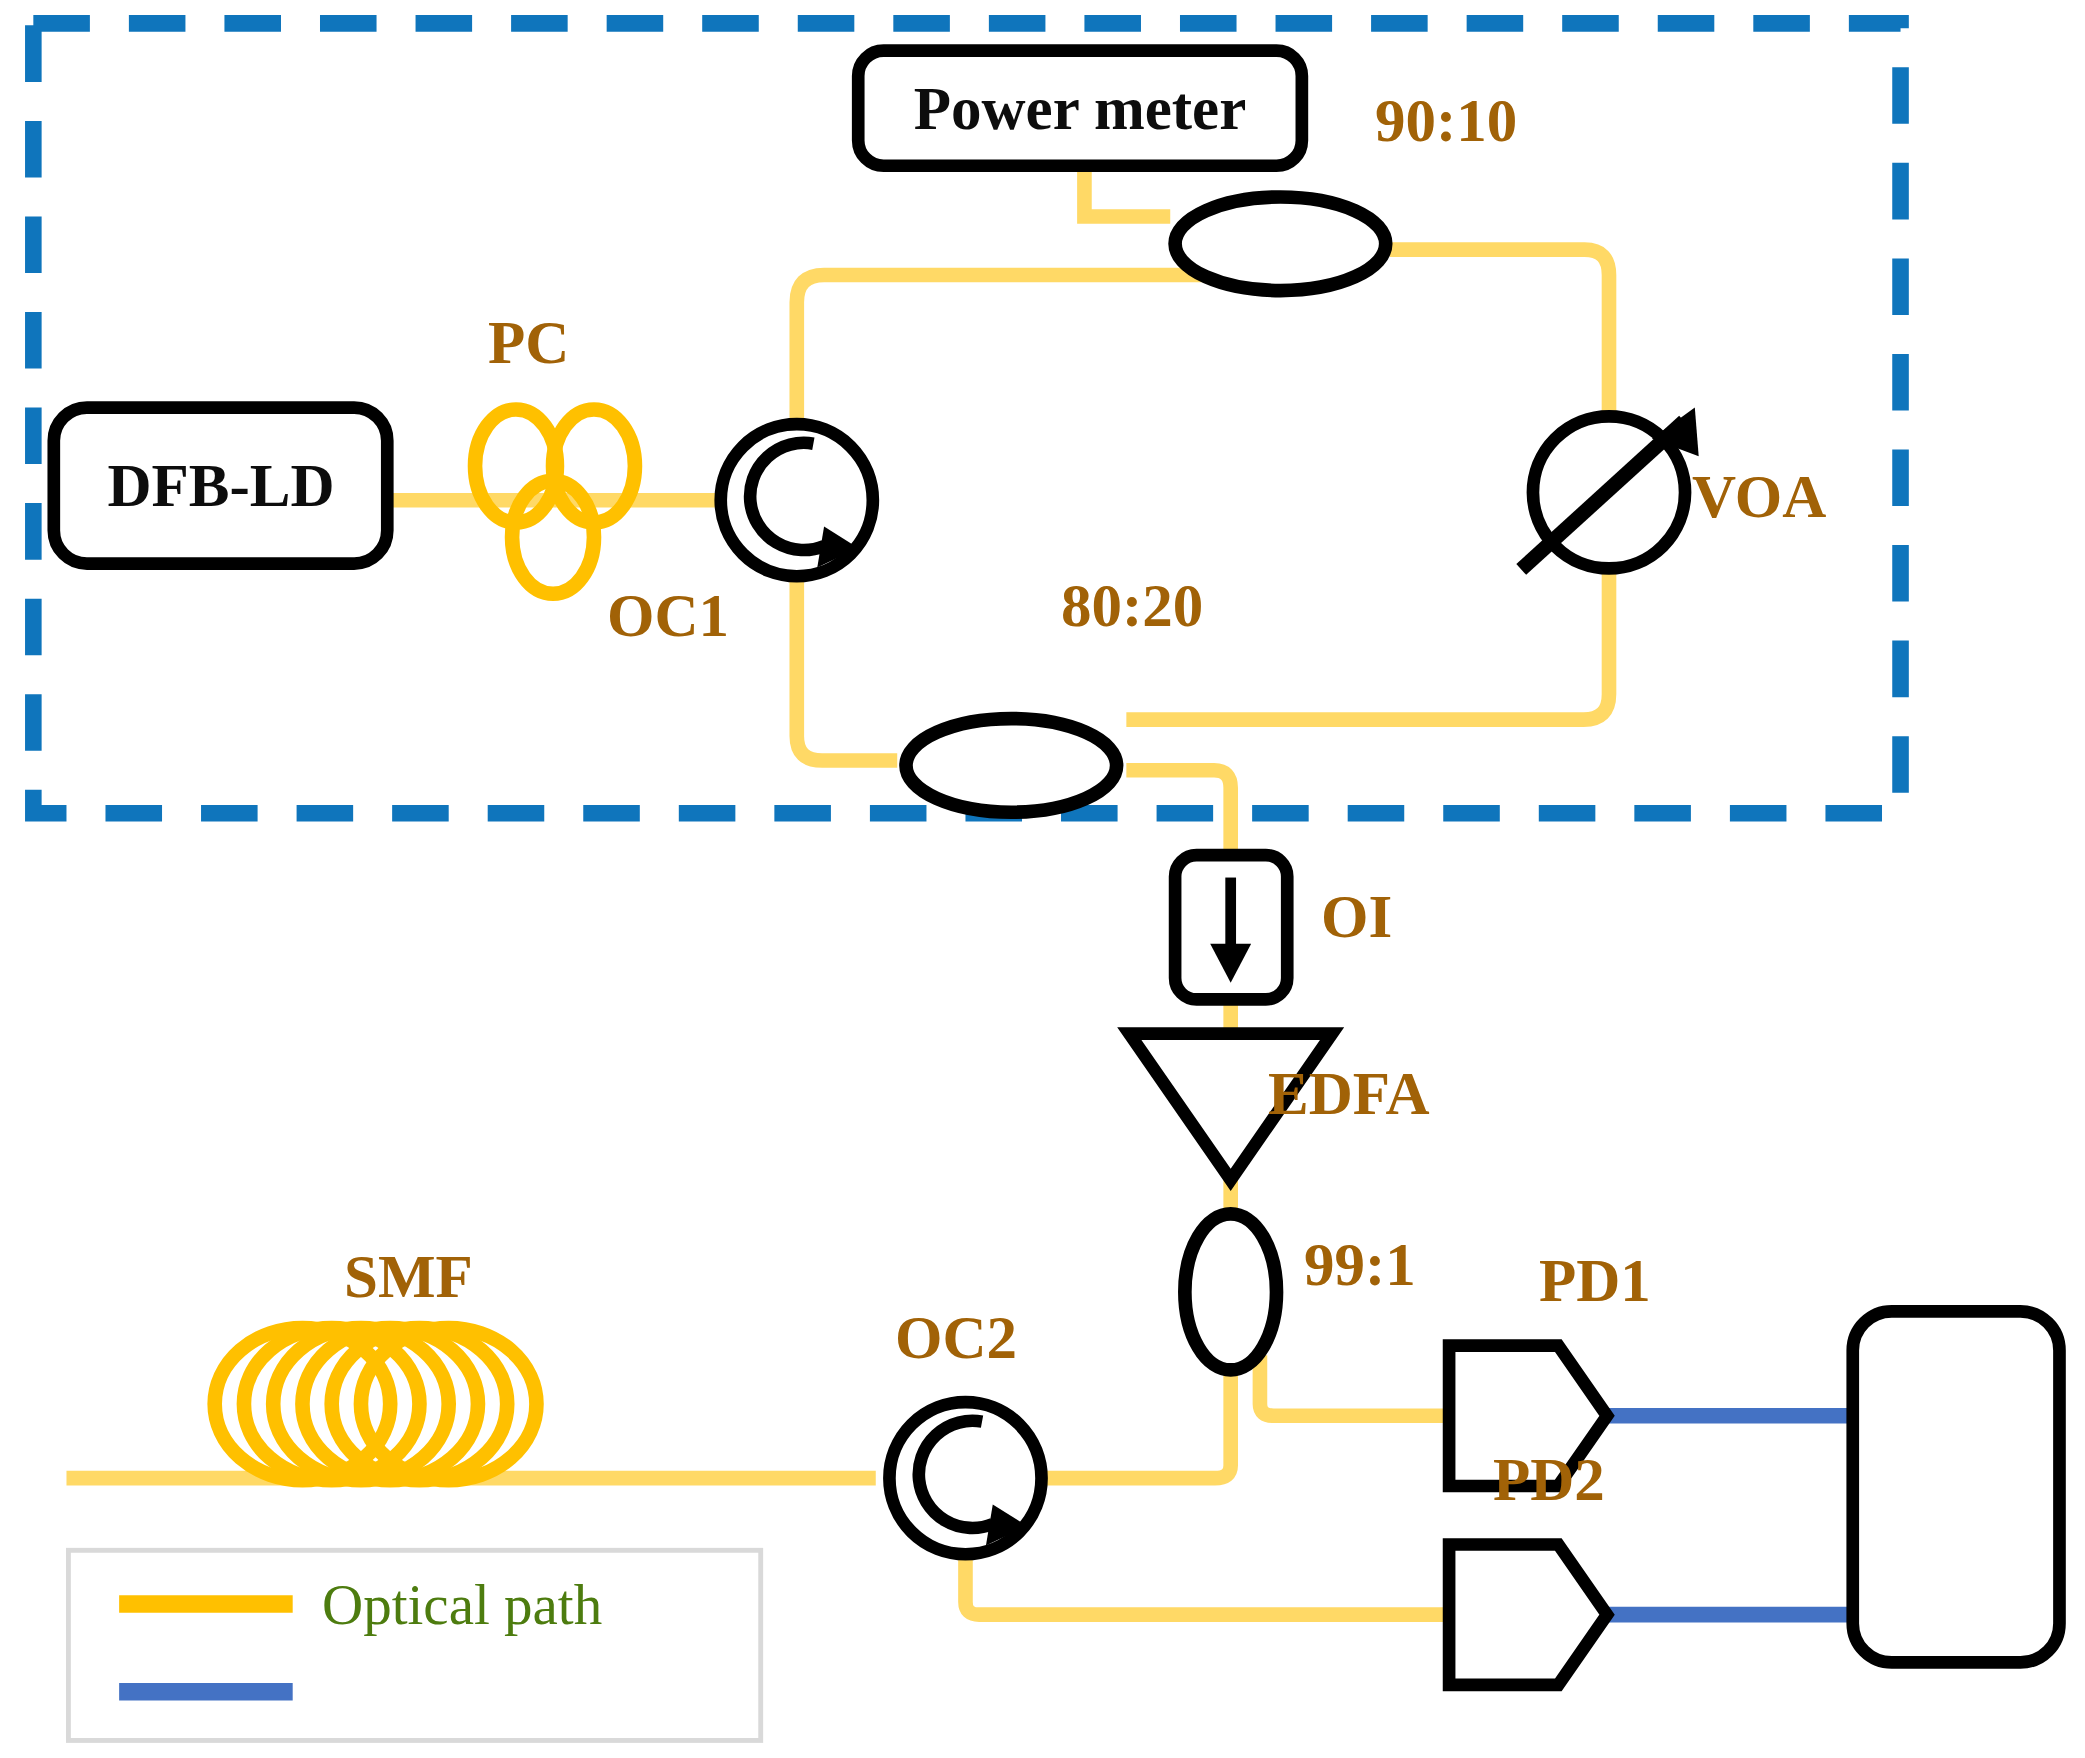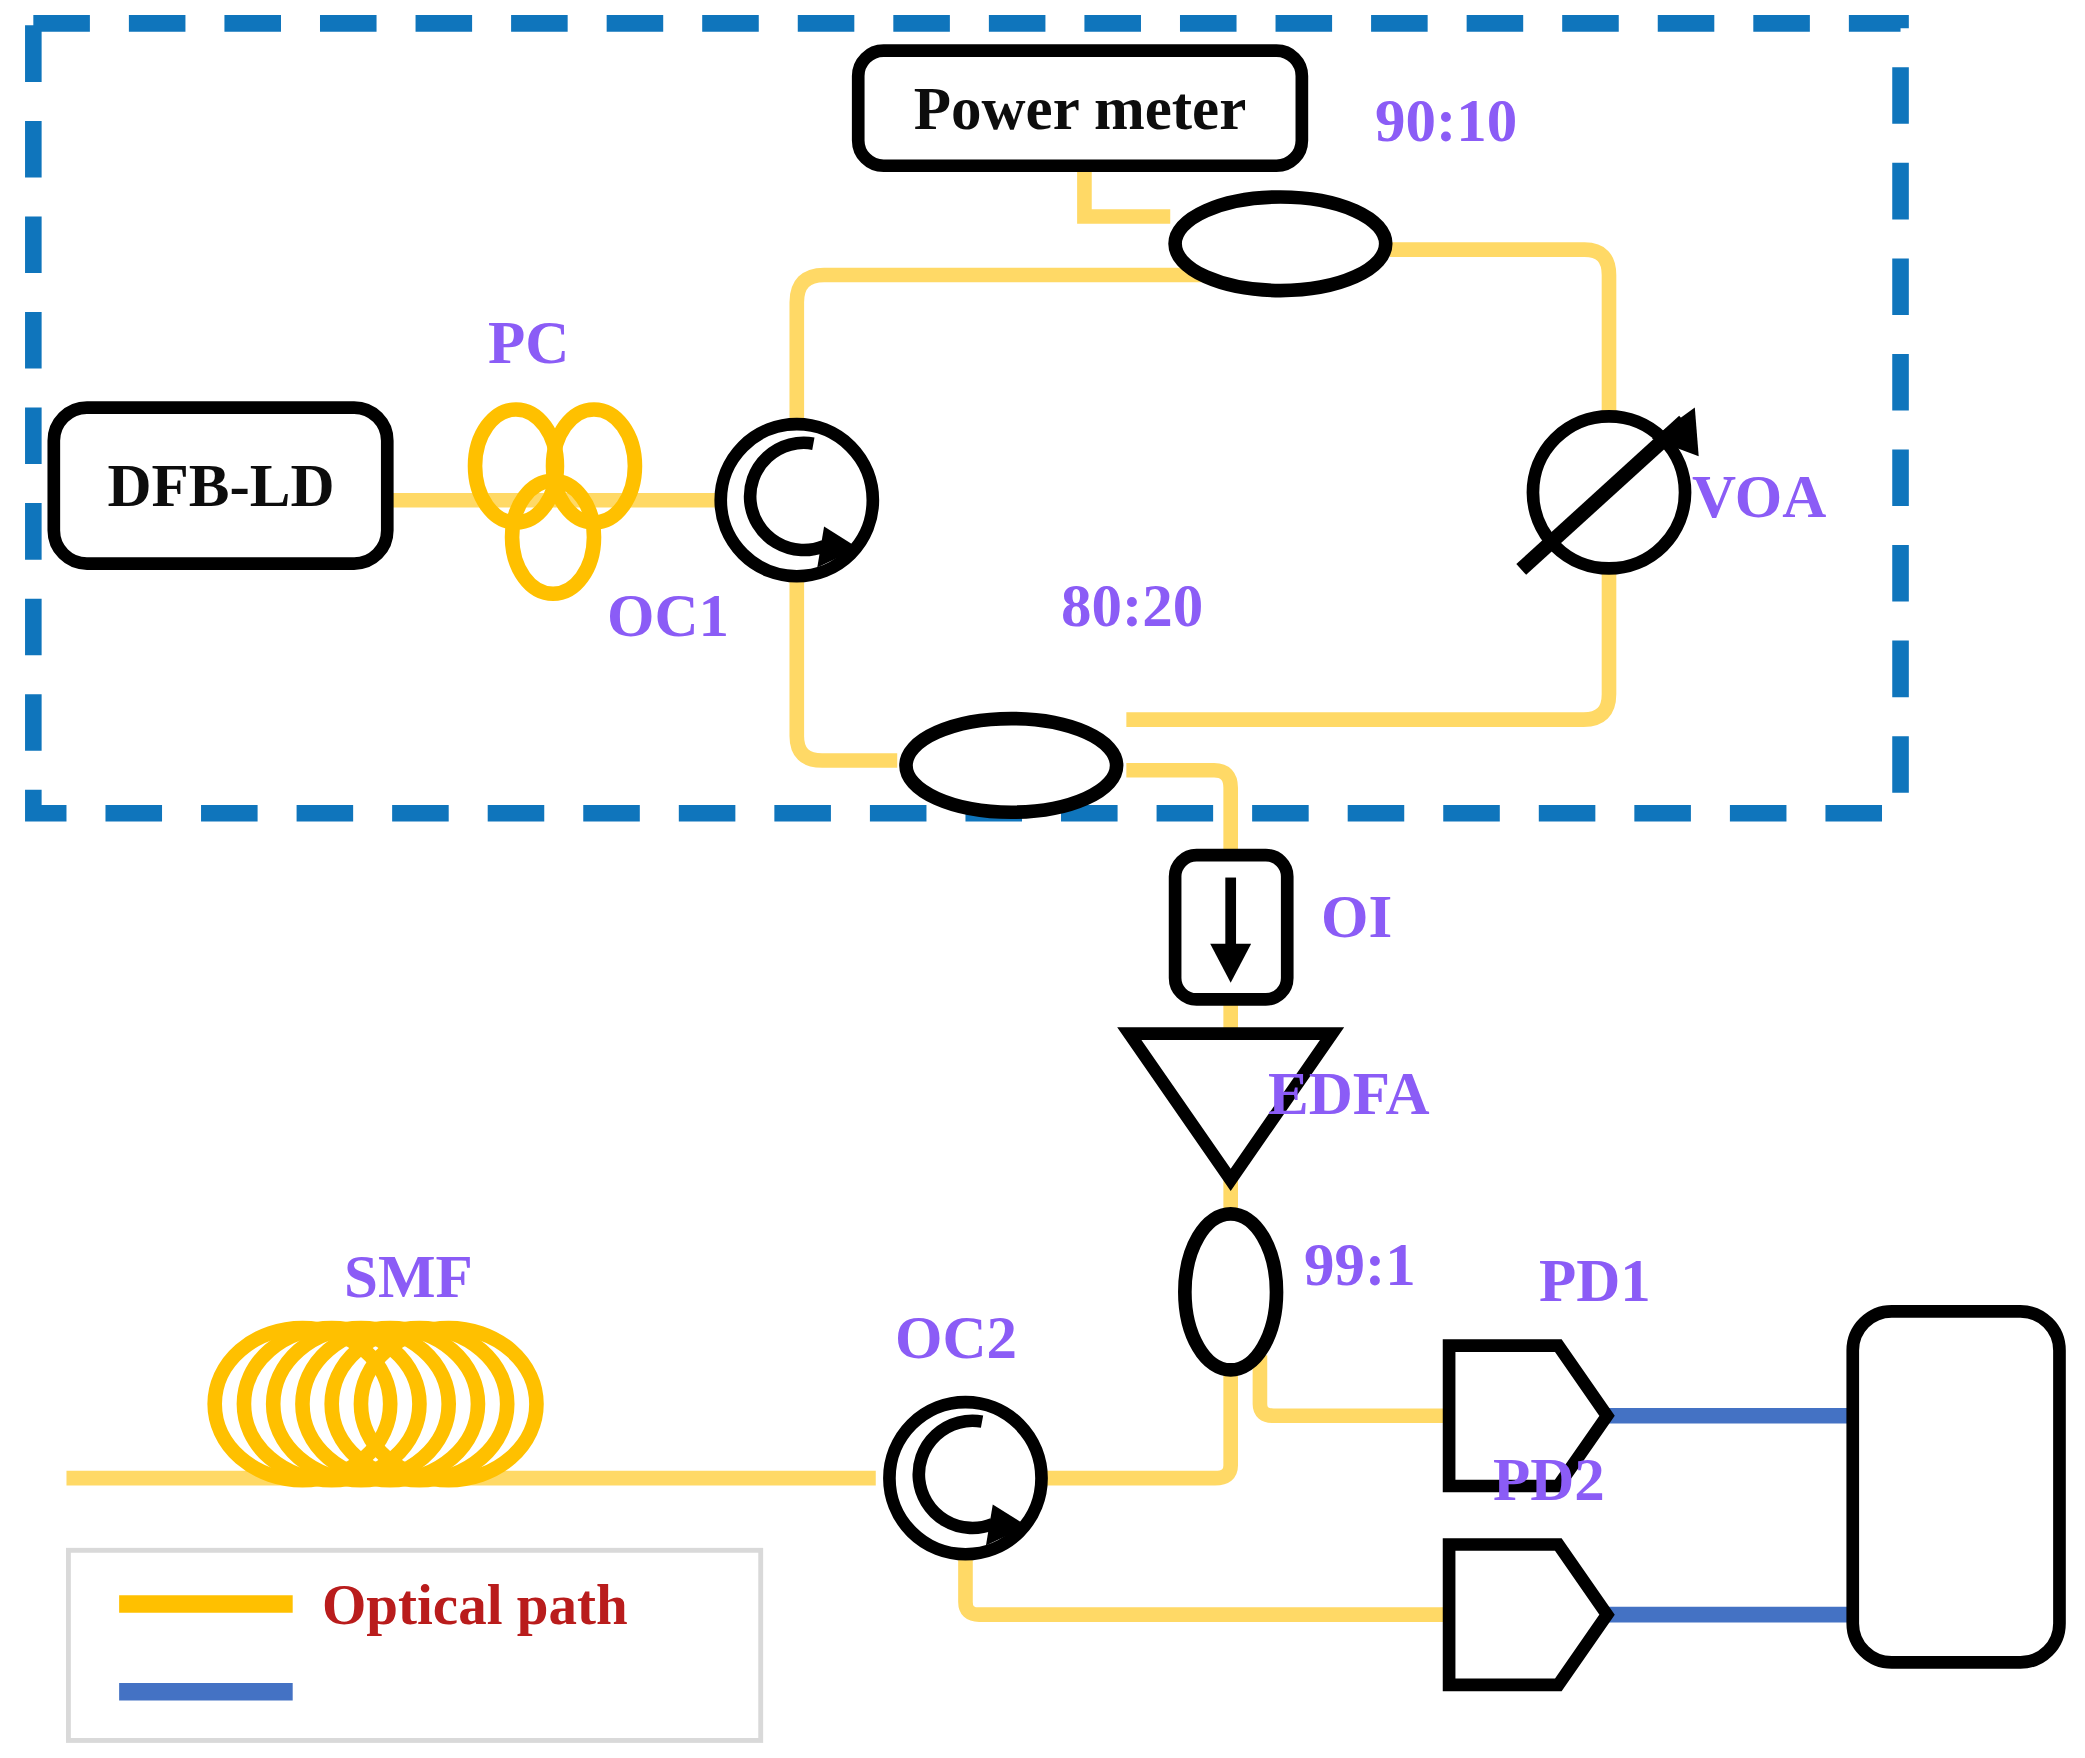--- a/index.html
+++ b/index.html
@@ -1,21 +1,21 @@
 <!DOCTYPE html>
 <html><head>
 <meta charset="utf-8">
 <style>
   html,body{margin:0;padding:0;background:#ffffff;}
   body{font-family:"Liberation Serif", serif;}
   #stage{position:relative;width:2085px;height:1758px;background:#fff;overflow:hidden;}
   #stage svg{position:absolute;left:0;top:0;width:2085px;height:1758px;}
-  .lbl{position:absolute;font-family:"Liberation Serif", serif;font-weight:bold;color:#8b5cf6;white-space:nowrap;line-height:1;}
+  .lbl{position:absolute;font-family:"Liberation Serif", serif;font-weight:bold;color:#a16207;white-space:nowrap;line-height:1;}
   .box-lbl{position:absolute;display:flex;align-items:center;justify-content:center;font-family:"Liberation Serif", serif;font-weight:bold;color:#0d0d0d;}
-  .legend-text{position:absolute;font-family:"Liberation Serif", serif;font-weight:bold;color:#b91c1c;white-space:nowrap;}
+  .legend-text{position:absolute;font-family:"Liberation Serif", serif;font-weight:normal;color:#4d7c0f;white-space:nowrap;}
 </style>
 </head>
 <body>
 
 <div id="stage">
 
   <svg viewBox="0 0 2138 1803" xmlns="http://www.w3.org/2000/svg">
 
     <g stroke="#FFD966" stroke-width="15" fill="none" stroke-linecap="butt">
 

